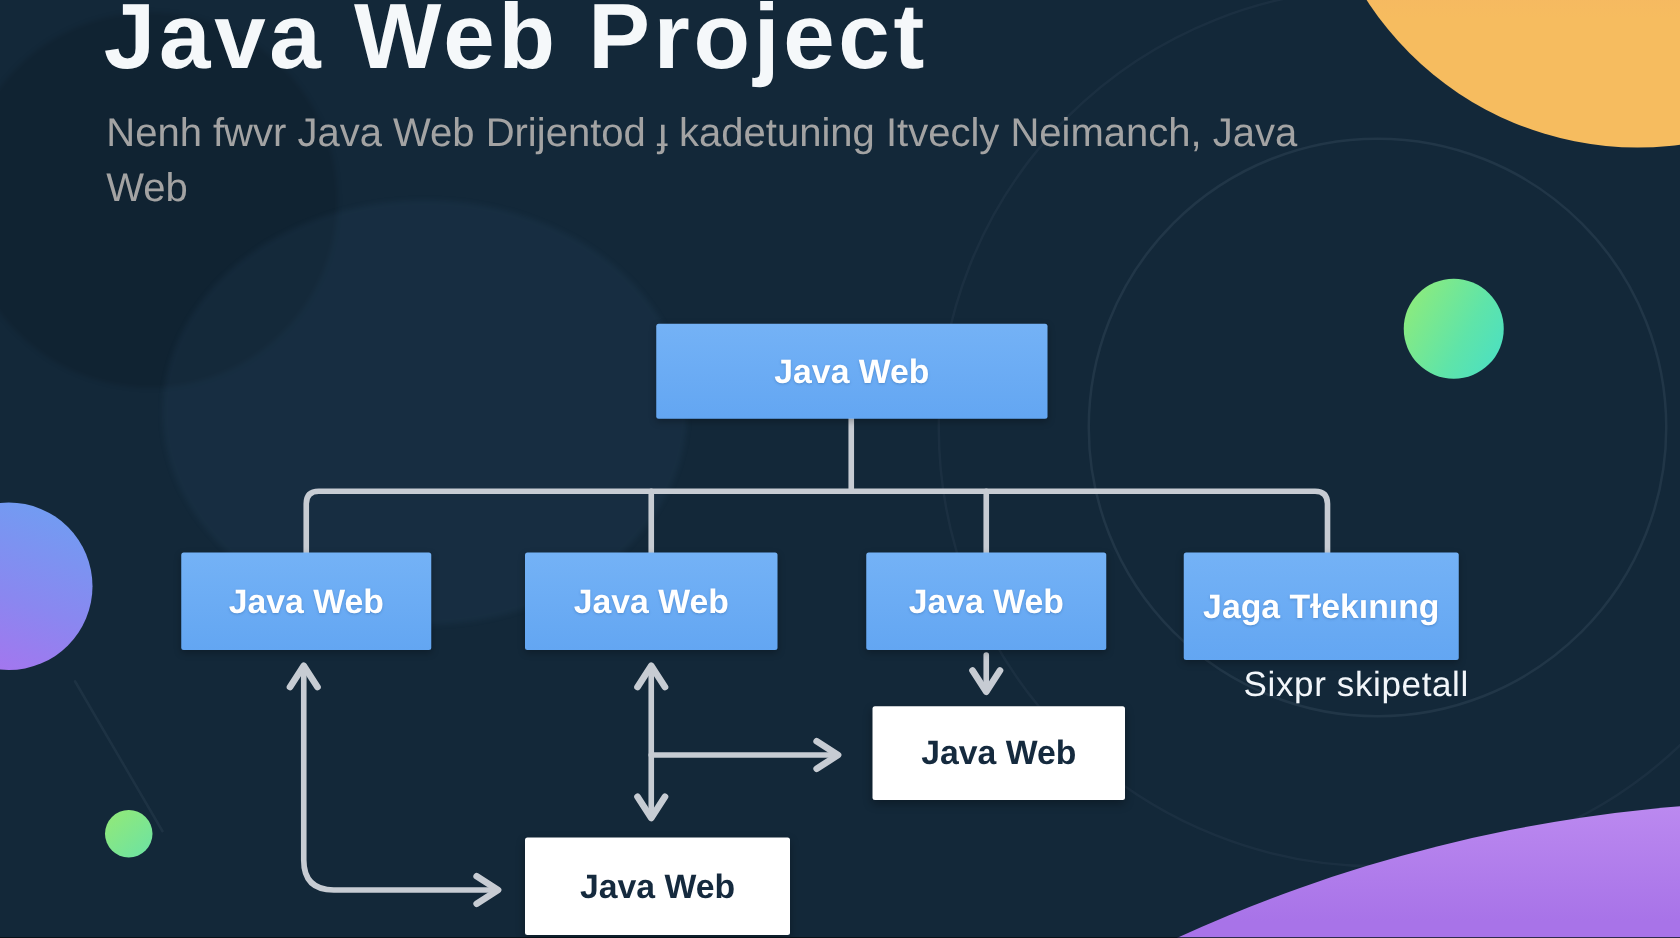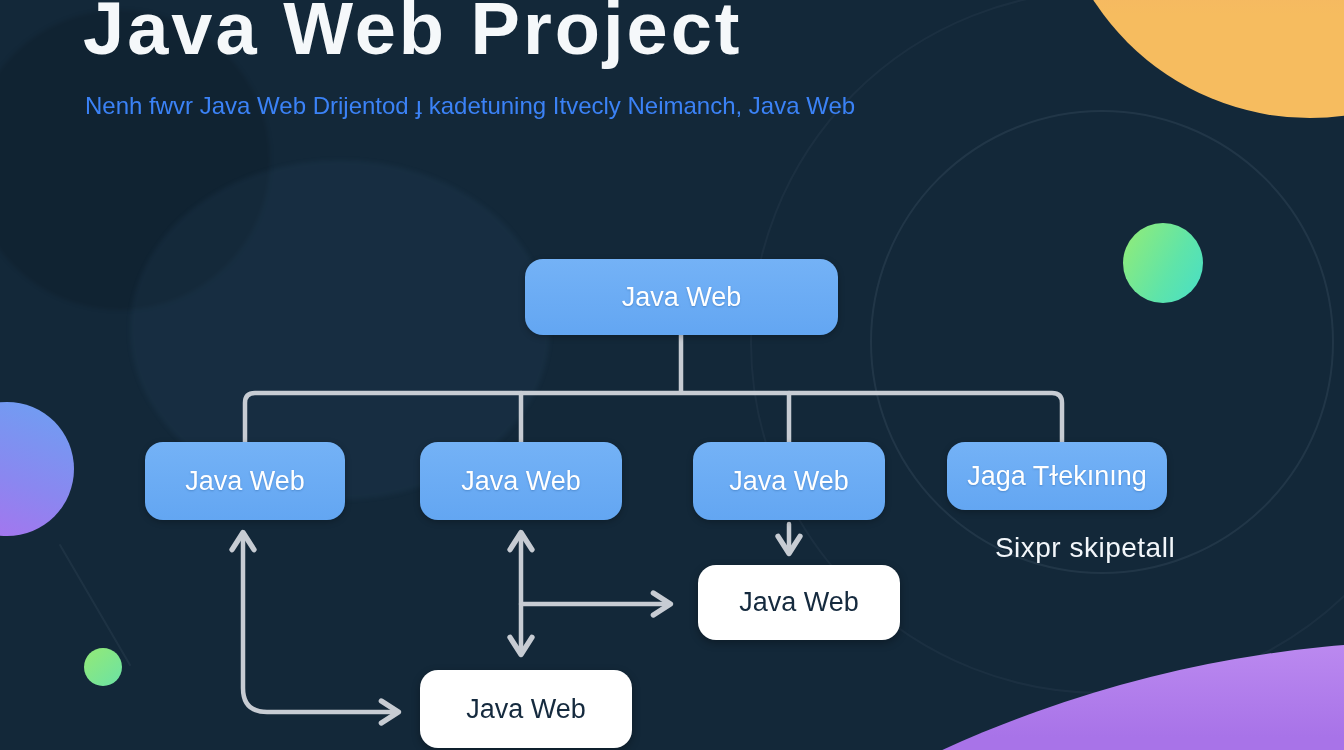--- a/index.html
+++ b/index.html
@@ -37,46 +37,46 @@
   .glow-1{left:-30px;top:10px;width:300px;height:300px;background:rgba(0,0,0,0.12);}
   .glow-2{left:130px;top:160px;width:420px;height:340px;background:rgba(58,100,140,0.10);}
   
   .title{
     position:absolute;left:83px;top:-14px;
     font-size:74px;font-weight:bold;letter-spacing:3px;color:#f5f8fa;
     white-space:nowrap;
   }
   .intro{
     position:absolute;left:85px;top:84px;width:1000px;
-    font-size:24px;line-height:44px;color:#3b82f6;
+    font-size:32px;line-height:44px;color:#a3a3a3;
   }
   .caption{
     position:absolute;left:935px;top:532px;width:300px;text-align:center;
     font-size:28px;font-weight:normal;color:#f2f6fa;letter-spacing:0.5px;
   }
   
   .node{
     position:absolute;display:flex;align-items:center;justify-content:center;
-    border-radius:18px;font-weight:normal;white-space:nowrap;
+    border-radius:2px;font-weight:bold;white-space:nowrap;
   }
   .node.blue{
     background:linear-gradient(to bottom,#74b2f6,#63a6f2);
     color:#ffffff;font-size:27px;
     box-shadow:0 2px 6px rgba(0,0,0,0.25);
     text-shadow:0 1px 2px rgba(30,80,140,0.35);
   }
   .node.white{
     background:#ffffff;color:#152a3e;font-size:27px;
     box-shadow:0 3px 8px rgba(0,0,0,0.3);
   }
   .root-node  {left:525px;top:259px;width:313px;height:76px;}
   .child-1    {left:145px;top:442px;width:200px;height:78px;}
   .child-2    {left:420px;top:442px;width:202px;height:78px;}
   .child-3    {left:693px;top:442px;width:192px;height:78px;}
-  .child-4    {left:947px;top:442px;width:220px;height:68px;}
+  .child-4    {left:947px;top:442px;width:220px;height:86px;}
   .mid-box    {left:698px;top:565px;width:202px;height:75px;}
   .bottom-box {left:420px;top:670px;width:212px;height:78px;}
   svg.connectors{position:absolute;left:0;top:0;}
 </style>
 </head>
 <body>
 
 <div id="page">
 
   <div class="glow glow-1"></div>

